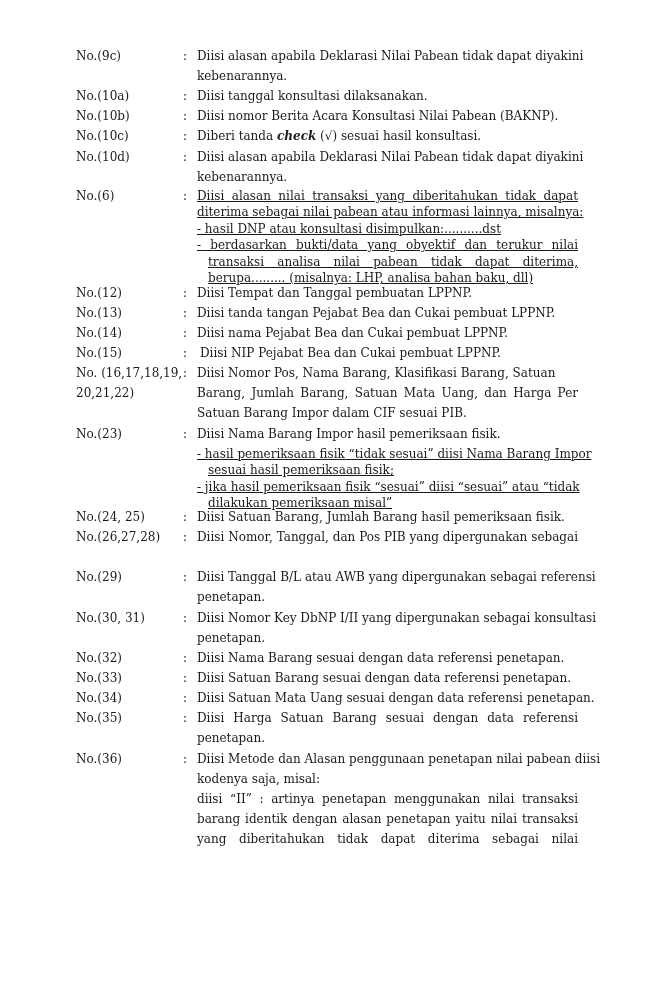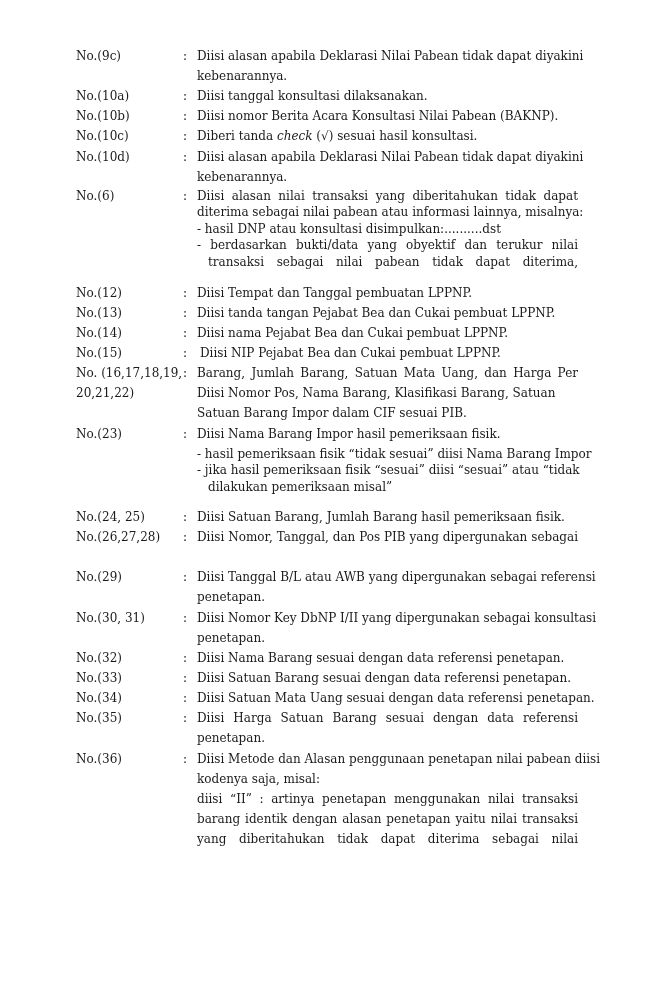--- a/index.html
+++ b/index.html
@@ -51,24 +51,25 @@
       height: 20px;
       line-height: 20px;
     }
     .line.j {
       text-align: justify;
       text-align-last: justify;
     }
     .tight .line {
       height: 16.4px;
       line-height: 16.4px;
+      text-decoration: underline;
     }
     .ind2 { padding-left: 11px; }
     .label .line, .colon .line { height: 20px; line-height: 20px; }
-    em { font-style: italic; }
+    em { font-style: italic; font-weight: bold; }
   </style>
 </head>
 <body>
 
 <div class="page">
 
   <div class="row" style="top:46px">
     <span class="label line">No.(9c)</span>
     <span class="colon line">:</span>
     <div class="desc">
@@ -111,21 +112,22 @@
   </div>
 
   <div class="row tight" style="top:188px">
     <span class="label" style="line-height:16.4px">No.(6)</span>
     <span class="colon" style="line-height:16.4px">:</span>
     <div class="desc">
       <span class="line j">Diisi alasan nilai transaksi yang diberitahukan tidak dapat</span>
       <span class="line">diterima sebagai nilai pabean atau informasi lainnya, misalnya:</span>
       <span class="line">- hasil DNP atau konsultasi disimpulkan:..........dst</span>
       <span class="line j">- berdasarkan  bukti/data yang obyektif dan terukur nilai</span>
-      <span class="line j ind2">transaksi sebagai nilai pabean   tidak dapat diterima,</span>
+      <span class="line j ind2">transaksi analisa nilai pabean   tidak dapat diterima,</span>
+      <span class="line ind2">berupa......... (misalnya: LHP, analisa bahan baku, dll)</span>
     </div>
   </div>
 
   <div class="row" style="top:283px">
     <span class="label line">No.(12)</span>
     <span class="colon line">:</span>
     <div class="desc">
       <span class="line">Diisi Tempat dan Tanggal pembuatan LPPNP.</span>
     </div>
   </div>
@@ -154,33 +156,34 @@
     </div>
   </div>
 
   <div class="row" style="top:363px">
     <div class="label">
       <span class="line">No. (16,17,18,19,</span>
       <span class="line">20,21,22)</span>
     </div>
     <span class="colon line">:</span>
     <div class="desc">
+      <span class="line">Diisi Nomor Pos, Nama Barang, Klasifikasi Barang, Satuan</span>
       <span class="line j">Barang, Jumlah Barang, Satuan Mata Uang, dan Harga Per</span>
-      <span class="line">Diisi Nomor Pos, Nama Barang, Klasifikasi Barang, Satuan</span>
       <span class="line">Satuan Barang Impor dalam CIF sesuai PIB.</span>
     </div>
   </div>
 
   <div class="row" style="top:424px">
     <span class="label line">No.(23)</span>
     <span class="colon line">:</span>
     <div class="desc">
       <span class="line">Diisi Nama Barang Impor hasil pemeriksaan fisik.</span>
       <div class="tight" style="margin-top:2px">
         <span class="line j">- hasil pemeriksaan fisik “tidak sesuai” diisi Nama Barang Impor</span>
+        <span class="line ind2">sesuai hasil pemeriksaan fisik;</span>
         <span class="line j">- jika hasil pemeriksaan fisik “sesuai” diisi “sesuai” atau “tidak</span>
         <span class="line ind2">dilakukan pemeriksaan misal”</span>
       </div>
     </div>
   </div>
 
   <div class="row" style="top:507px">
     <span class="label line">No.(24, 25)</span>
     <span class="colon line">:</span>
     <div class="desc">

